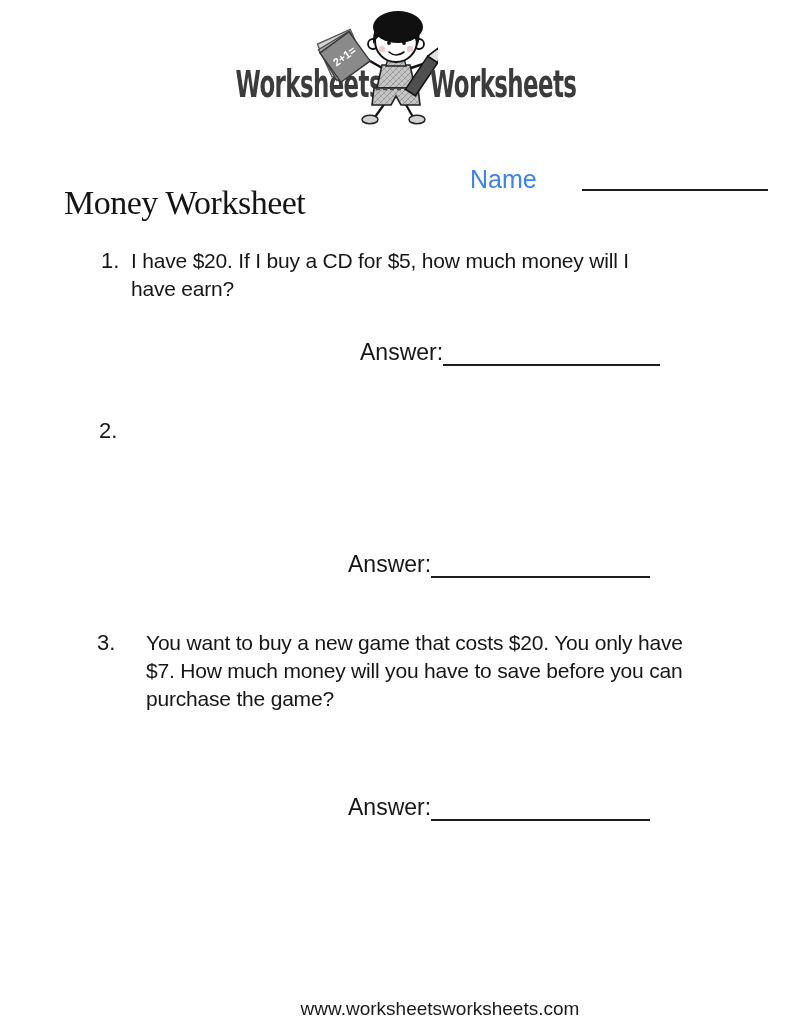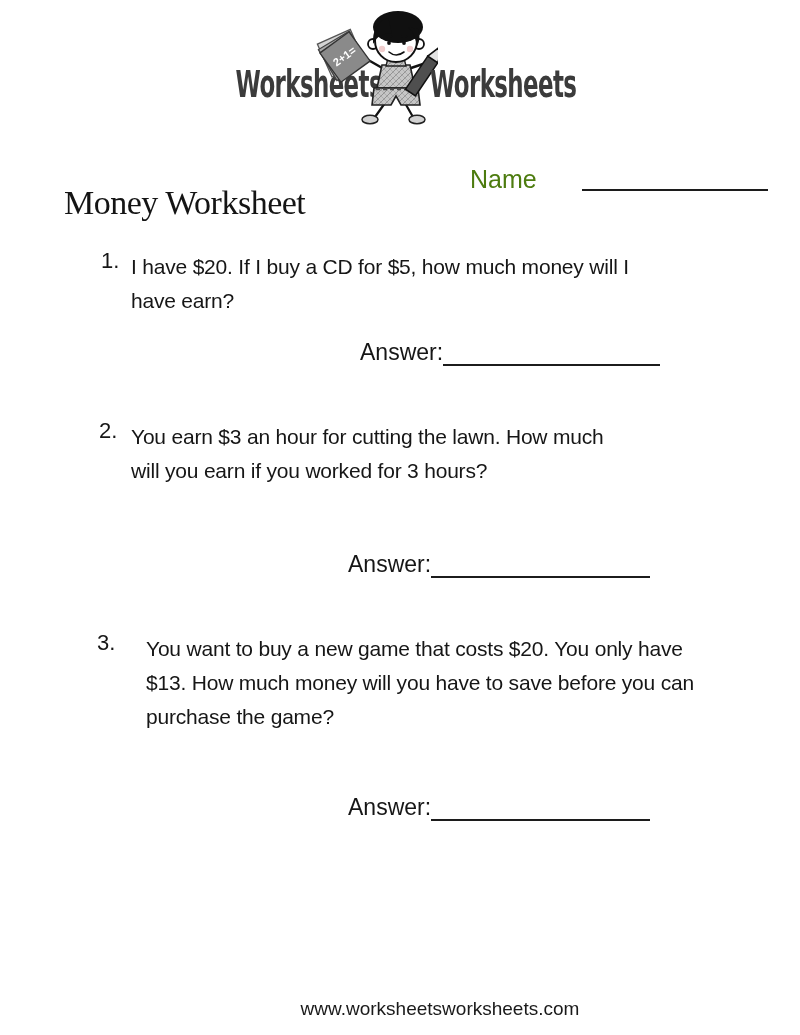--- a/index.html
+++ b/index.html
@@ -28,38 +28,38 @@
   .kid-svg { position:absolute; left:312px; top:3px; }
 
   
   .title {
     position:absolute; left:64px; top:161px;
     font-size:34px; font-weight:400; letter-spacing:-0.5px;
     color:#141414; white-space:nowrap;font-family:Liberation Serif, serif;
   }
   .name-row {
     position:absolute; left:470px; top:165px; width:298px; height:28px;
-    display:flex; font-size:25px; color:#4d7c0f;gap:36px;
+    display:flex; font-size:25px; color:#3b82f6;gap:36px;
   }
   .name-row .label { line-height:28px; }
   .blank {
     flex:1; height:0; align-self:flex-end;
     border-bottom:2px solid #1c1c1c; margin-bottom:2px;
   }
   .name-row .blank { margin-left:9px; }
 
   
   .q-num {
     position:absolute; font-size:22px; line-height:28px; color:#161616;
   }
   .q-text {
     position:absolute; font-size:21px; line-height:28px; color:#161616;
     letter-spacing:-0.2px;
   }
-  .q-text div { white-space:nowrap;margin-top:6px; }
+  .q-text div { white-space:nowrap; }
 
   .answer-row {
     position:absolute; height:30px; display:flex; font-size:23px; color:#161616;
   }
   .answer-row .label { line-height:30px; }
   .answer-row .blank { margin-bottom:1px; }
 
   
   .footer {
     position:absolute; left:0; top:998px; width:800px;
@@ -152,33 +152,29 @@
   <div class="q-text" style="left:131px; top:247px;">
     <div>I have $20. If I buy a CD for $5, how much money will I</div>
     <div>have earn?</div>
   </div>
   <div class="answer-row" style="left:360px; top:337px; width:300px;">
     <span class="label">Answer:</span>
     <span class="blank"></span>
   </div>
 
   <div class="q-num" style="left:99px; top:417px;">2.</div>
-  <div class="q-text" style="left:131px; top:417px;">
-    <div>You earn $3 an hour for cutting the lawn. How much</div>
-    <div>will you earn if you worked for 3 hours?</div>
-  </div>
   <div class="answer-row" style="left:348px; top:549px; width:302px;">
     <span class="label">Answer:</span>
     <span class="blank"></span>
   </div>
 
   <div class="q-num" style="left:97px; top:629px;">3.</div>
   <div class="q-text" style="left:146px; top:629px;">
     <div>You want to buy a new game that costs $20. You only have</div>
-    <div>$13. How much money will you have to save before you can</div>
+    <div>$7. How much money will you have to save before you can</div>
     <div>purchase the game?</div>
   </div>
   <div class="answer-row" style="left:348px; top:792px; width:302px;">
     <span class="label">Answer:</span>
     <span class="blank"></span>
   </div>
 
   <div class="footer">www.worksheetsworksheets.com</div>
 
 </div>

